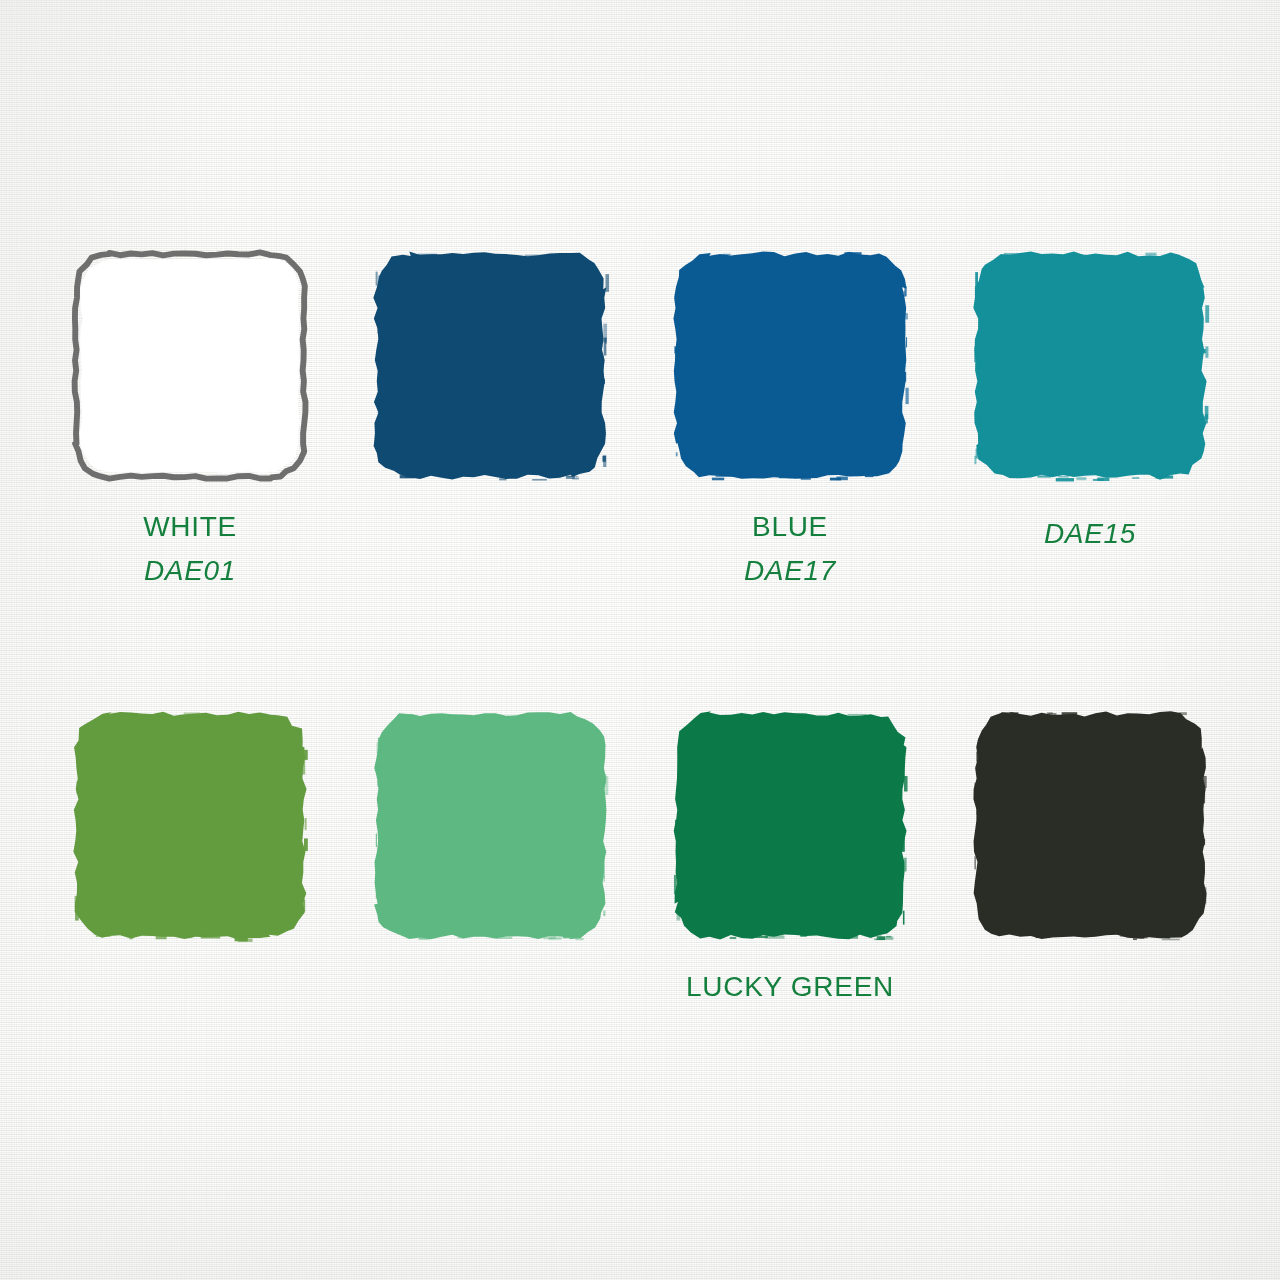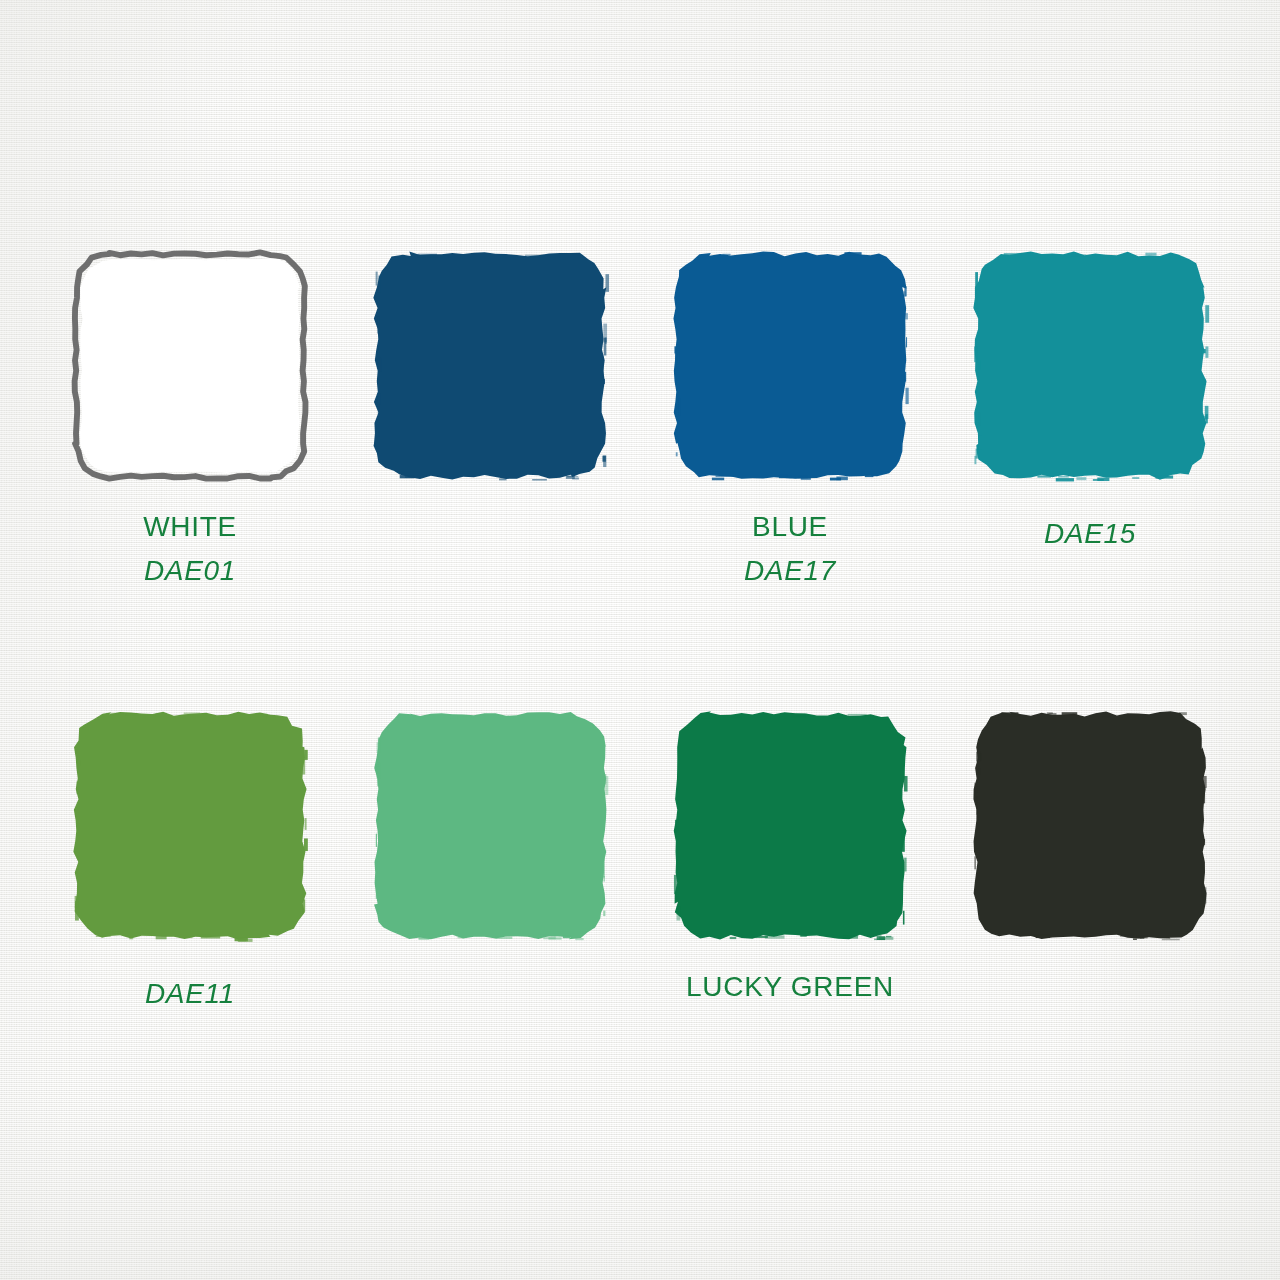--- a/index.html
+++ b/index.html
@@ -272,21 +272,20 @@
           <rect x="50.8" y="-0.4" width="12.5" height="2.1" fill="#639b3f" opacity="0.69"></rect>
           <rect x="229.4" y="46.1" width="3.7" height="15.8" fill="#639b3f" opacity="0.63"></rect>
           <rect x="165.8" y="229.8" width="6.9" height="2.6" fill="#639b3f" opacity="0.37"></rect>
           <rect x="122.6" y="225.5" width="14.6" height="1.4" fill="#639b3f" opacity="0.70"></rect>
           <rect x="164.6" y="229.5" width="15.0" height="3.4" fill="#639b3f" opacity="0.62"></rect>
           <rect x="161.3" y="228.4" width="13.5" height="3.8" fill="#639b3f" opacity="0.94"></rect>
           <rect x="178.0" y="2.0" width="15.4" height="3.4" fill="#639b3f" opacity="0.66"></rect>
         </svg>
       </div>
       <div class="swatch-caption">
-        <span class="swatch-code">DAE11</span>
       </div>
     </div>
     <div class="swatch-cell">
       <div class="swatch-chip-wrap">
         <svg viewBox="-6 -6 244 240" preserveAspectRatio="none">
           <path d="M 34.0 -0.5 L 44.9 2.1 L 55.9 -0.2 L 66.8 -0.6 L 77.7 0.4 L 88.7 0.6 L 99.6 1.3 L 110.5 -0.6 L 121.5 -0.6 L 132.4 1.9 L 143.3 1.5 L 154.3 -1.4 L 165.2 -1.6 L 176.1 -1.6 L 187.1 0.2 L 198.0 -2.0 L 204.3 2.4 L 212.8 5.4 L 220.7 9.8 L 227.7 16.7 L 232.0 23.2 L 233.6 32.7 L 233.3 34.0 L 233.1 44.7 L 231.8 55.3 L 234.0 66.0 L 232.5 76.7 L 233.6 87.3 L 234.3 98.0 L 233.8 108.7 L 232.8 119.3 L 231.1 130.0 L 234.2 140.7 L 231.8 151.3 L 231.8 162.0 L 230.5 172.7 L 232.6 183.3 L 233.3 194.0 L 228.9 203.0 L 228.1 209.0 L 222.9 218.1 L 215.3 222.9 L 208.3 228.9 L 196.2 230.1 L 198.0 228.2 L 187.1 227.3 L 176.1 226.9 L 165.2 230.0 L 154.3 227.6 L 143.3 227.0 L 132.4 227.4 L 121.5 229.3 L 110.5 227.6 L 99.6 227.6 L 88.7 229.5 L 77.7 225.6 L 66.8 227.7 L 55.9 230.2 L 44.9 228.3 L 34.0 229.8 L 25.6 226.4 L 14.7 221.8 L 7.4 217.9 L 2.7 212.5 L 1.4 204.8 L -1.9 194.8 L 1.7 194.0 L -0.1 183.3 L -1.3 172.7 L -0.7 162.0 L -1.4 151.3 L 1.1 140.7 L 2.2 130.0 L 1.7 119.3 L -0.0 108.7 L 2.2 98.0 L 0.9 87.3 L 2.5 76.7 L 1.5 66.0 L -1.7 55.3 L 0.6 44.7 L 2.3 34.0 L 2.5 26.8 L 6.0 18.8 L 12.4 11.1 L 18.8 4.6 L 23.5 -0.6 L 35.8 0.5 Z" fill="#5db882"></path>
           <rect x="75.5" y="1.3" width="8.9" height="3.3" fill="#5db882" opacity="0.52"></rect>
           <rect x="-0.1" y="122.4" width="1.2" height="13.5" fill="#5db882" opacity="0.86"></rect>
           <rect x="175.4" y="228.2" width="13.4" height="2.3" fill="#5db882" opacity="0.53"></rect>
           <rect x="190.0" y="226.4" width="7.5" height="2.7" fill="#5db882" opacity="0.93"></rect>

